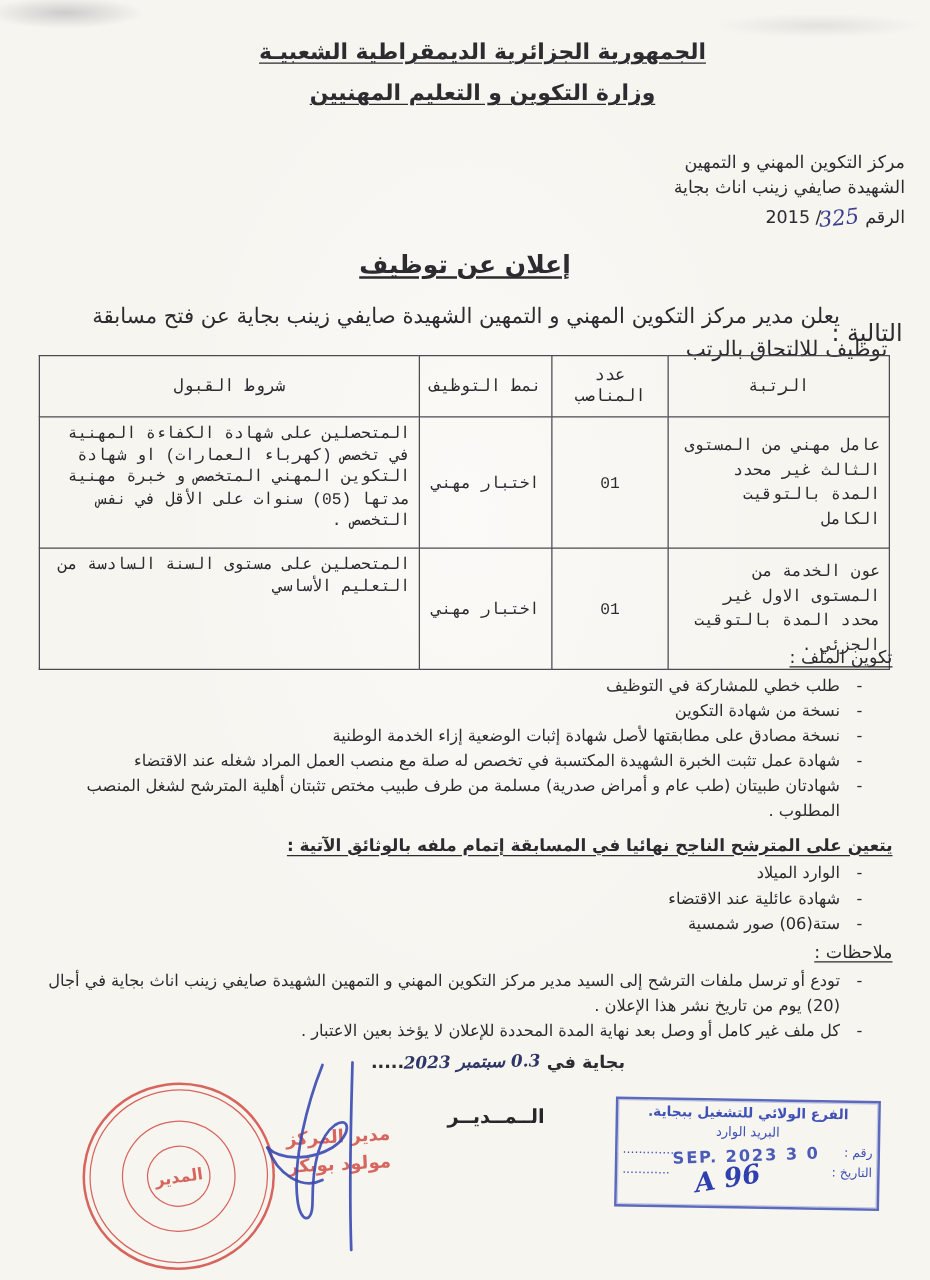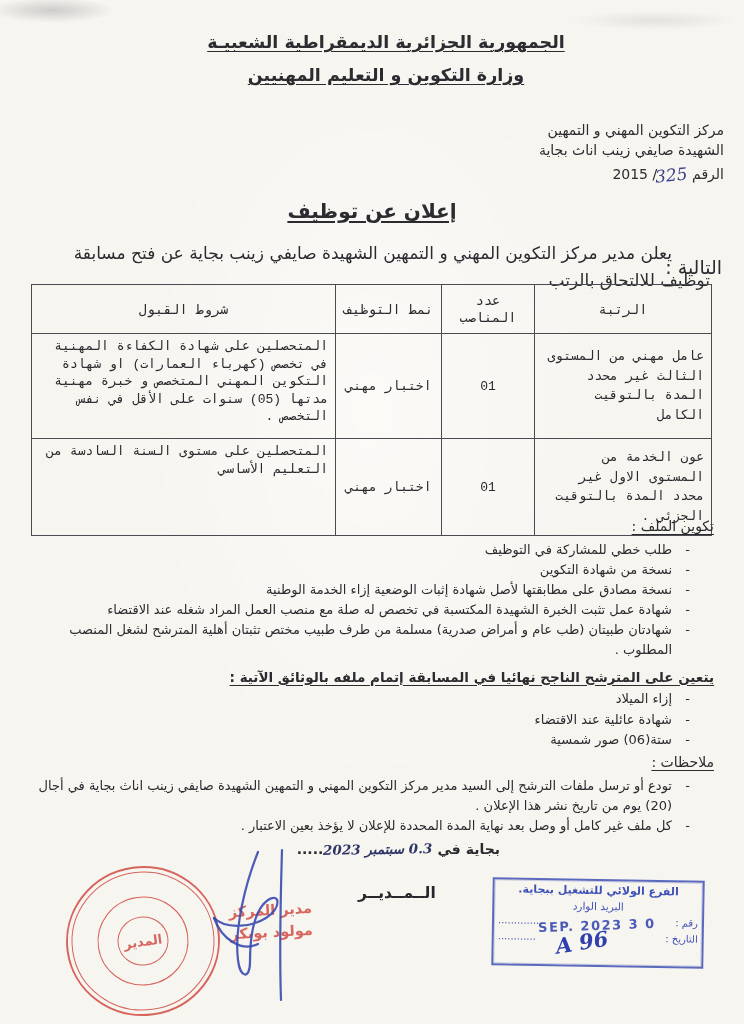--- a/index.html
+++ b/index.html
@@ -152,21 +152,21 @@
       <li>
           <span class="dash-mark">-</span>
           <span class="li-text">شهادتان طبيتان (طب عام و أمراض صدرية) مسلمة من طرف طبيب مختص تثبتان أهلية المترشح لشغل المنصب المطلوب .</span>
         </li>
     </ul>
 
     <div class="sec-heading bold"><span class="u">يتعين على المترشح الناجح نهائيا في المسابقة إتمام ملفه بالوثائق الآتية :</span></div>
     <ul class="dash">
       <li>
           <span class="dash-mark">-</span>
-          <span class="li-text">إزاء الميلاد</span>
+          <span class="li-text">الوارد الميلاد</span>
         </li>
       <li>
           <span class="dash-mark">-</span>
           <span class="li-text">شهادة عائلية عند الاقتضاء</span>
         </li>
       <li>
           <span class="dash-mark">-</span>
           <span class="li-text">ستة(06) صور شمسية</span>
         </li>
     </ul>

